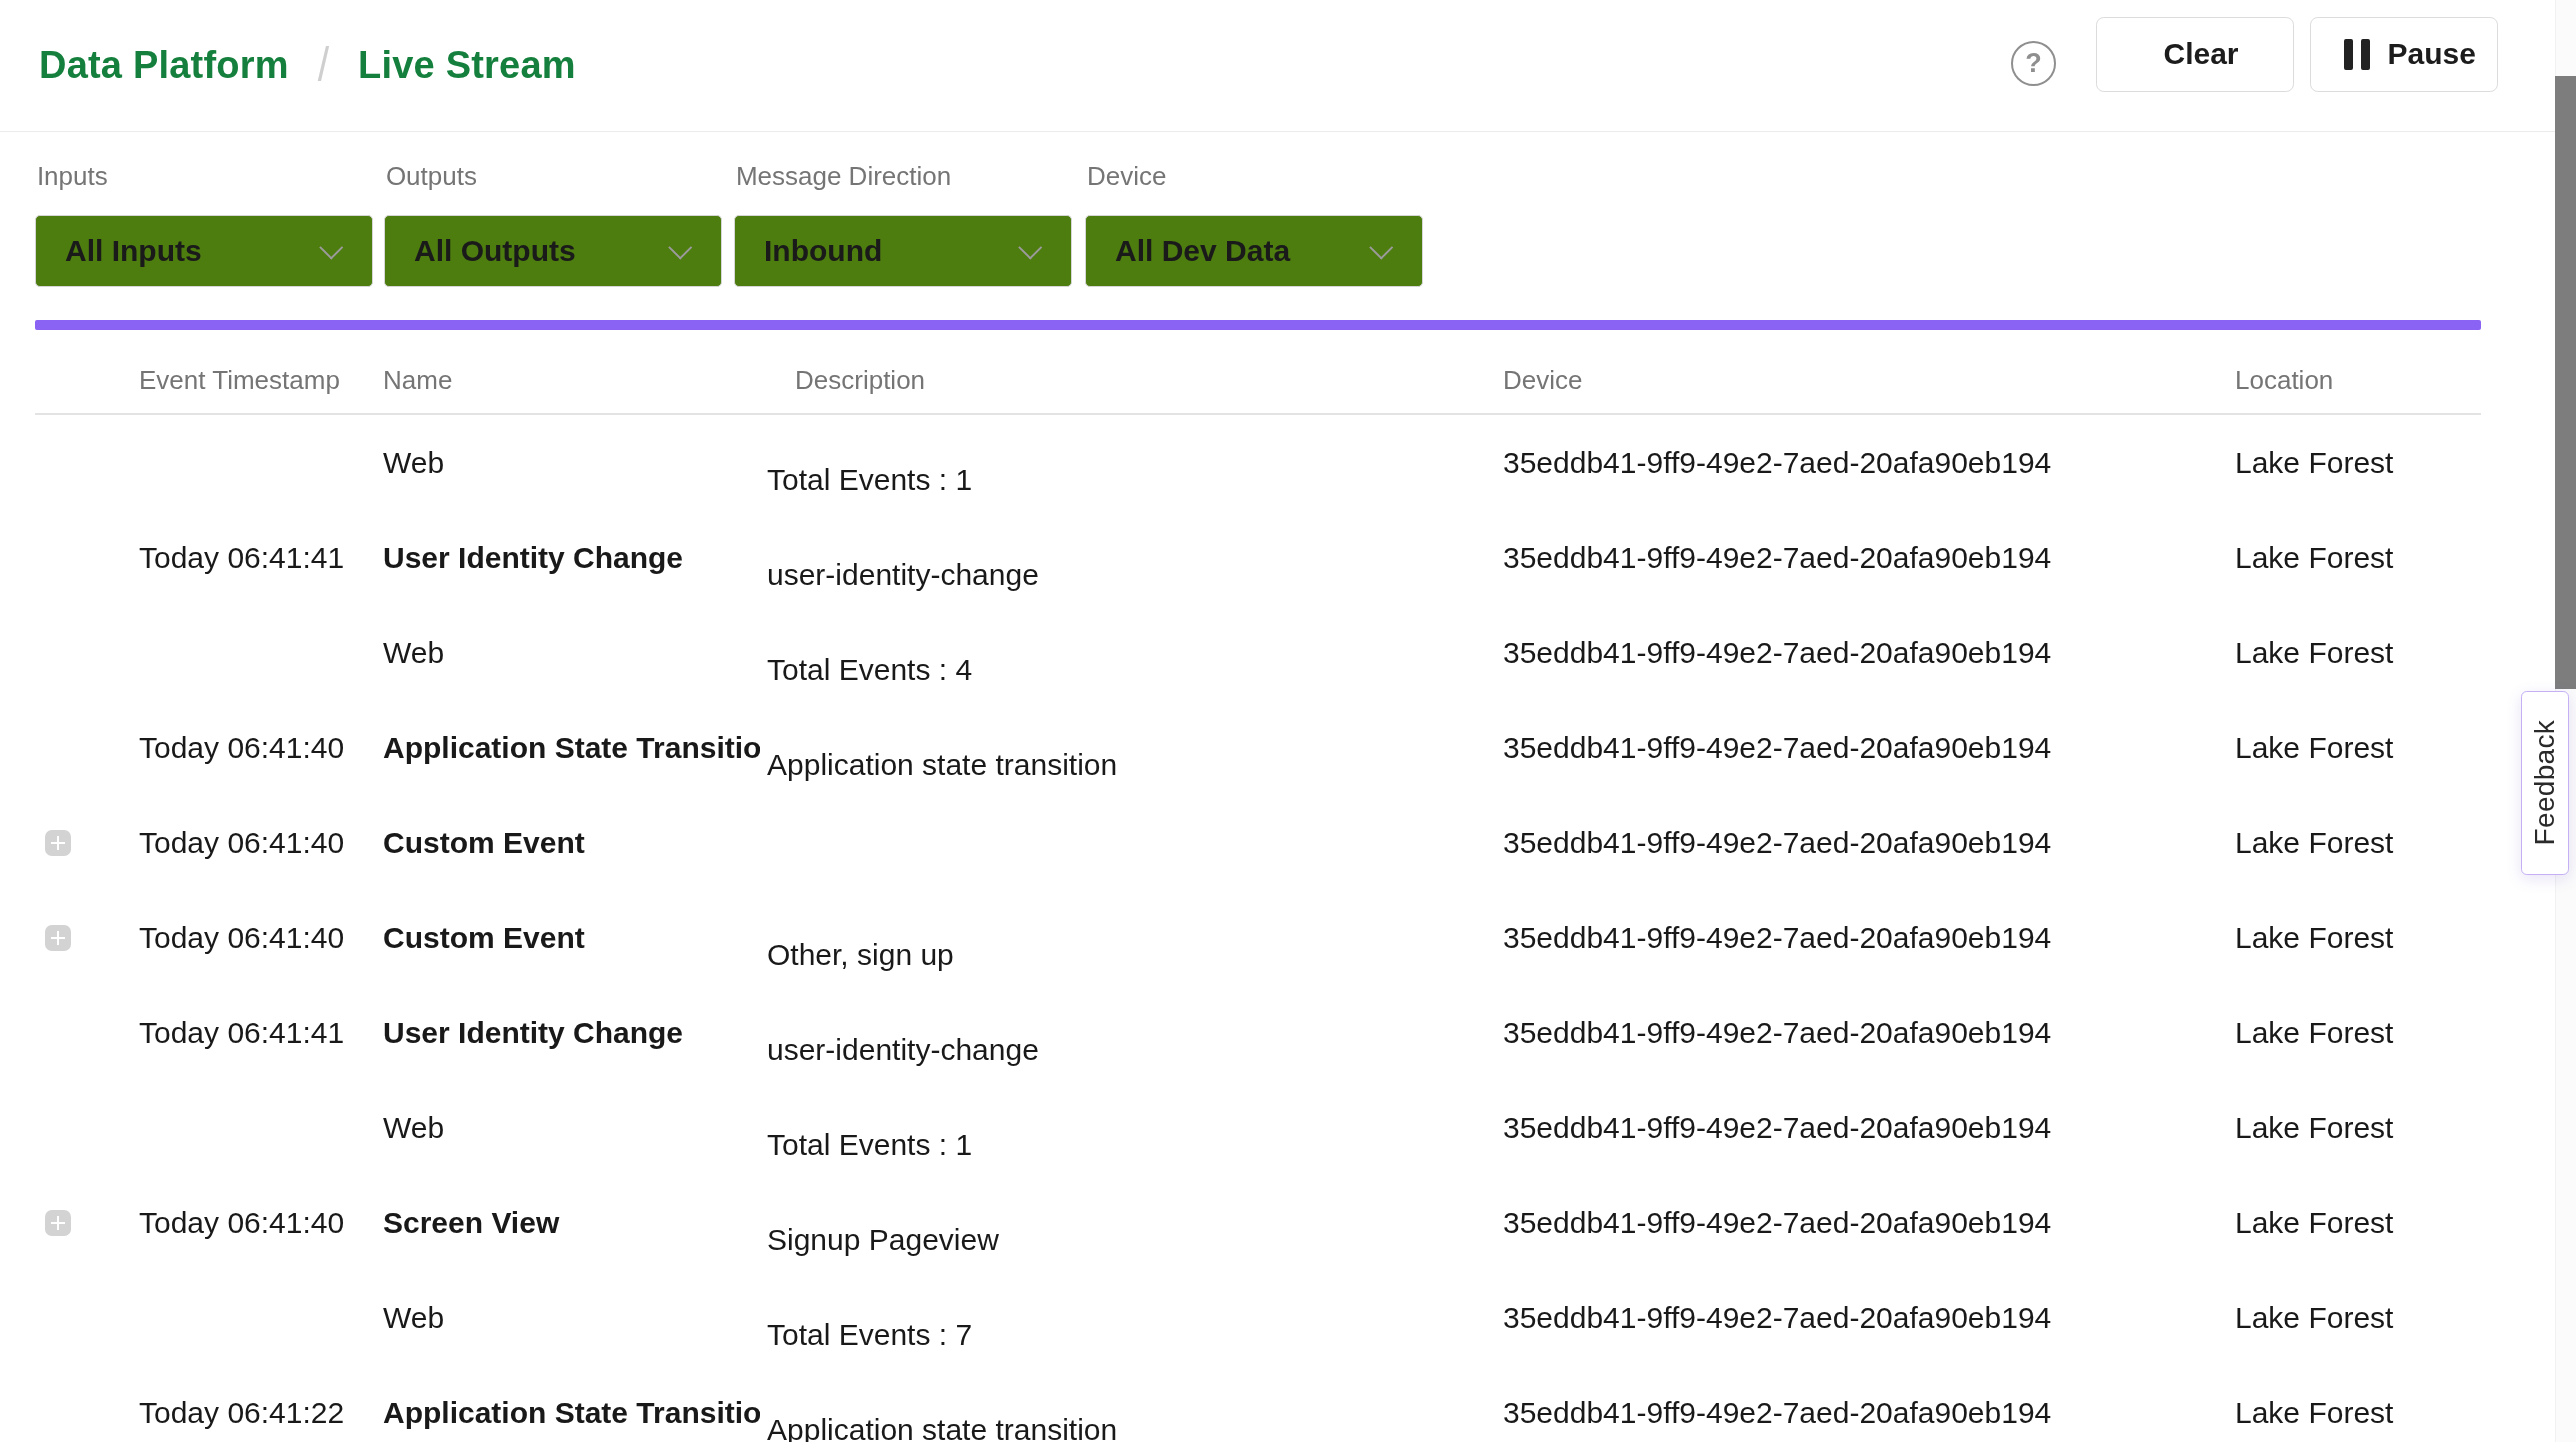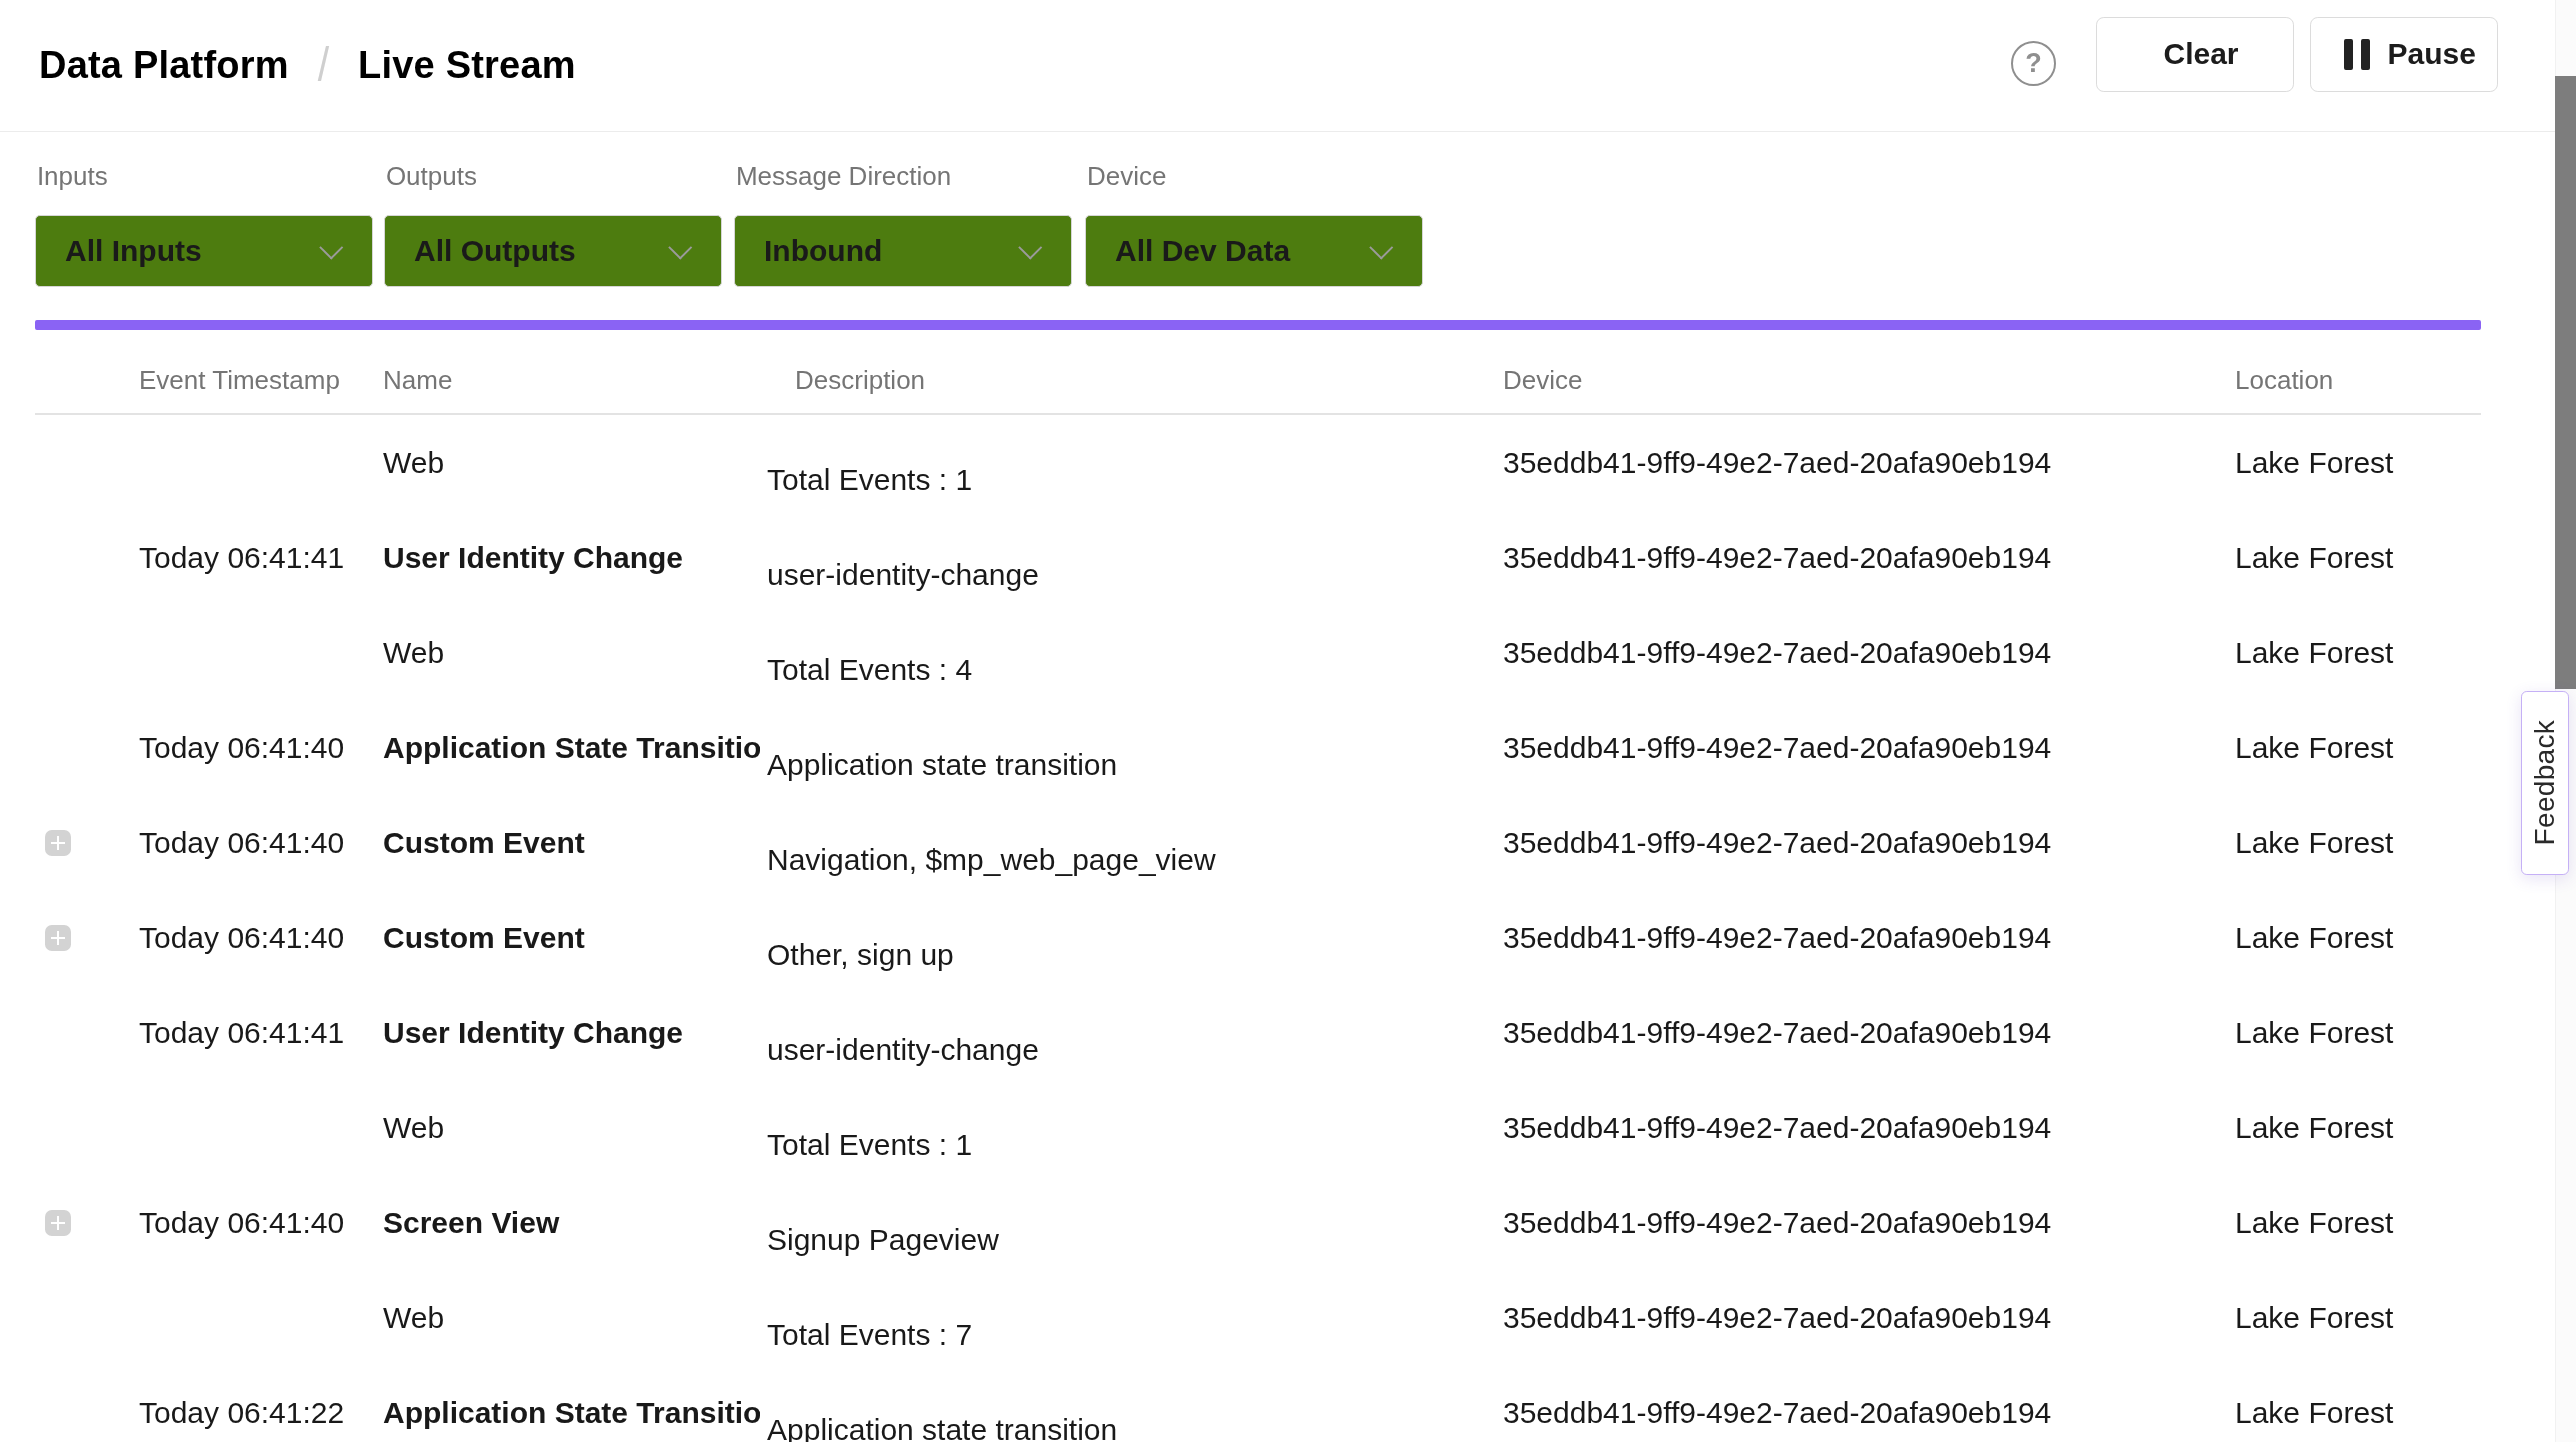--- a/index.html
+++ b/index.html
@@ -10,21 +10,21 @@
     -webkit-font-smoothing:antialiased;
   }
   :root{
     --accent:#8a63f4; --muted:#757575; --line:#e7e7e7; --box-border:#d6d6d6;
   }
 
   
   .top-header{ position:absolute; left:0; top:0; width:2576px; height:132px;
     background:#fff; border-bottom:1.9px solid #ececec; }
   .breadcrumb{ position:absolute; left:39px; top:0; height:130px; display:flex; align-items:center; }
-  .crumb{ font-size:38px; font-weight:600; color:#000000; letter-spacing:0.2px; }
+  .crumb{ font-size:38px; font-weight:600; color:#15803d; letter-spacing:0.2px; }
   .crumb-sep{ font-size:41px; font-weight:300; color:#cfcfcf; margin:0 29px; transform:scaleY(1.15); }
 
   .help-btn{ position:absolute; left:2011px; top:41px; width:45px; height:45px;
     border:2.9px solid #8f8f8f; border-radius:50%; background:#fff;
     display:flex; align-items:center; justify-content:center; cursor:pointer; }
   .help-btn span{ font-size:27px; font-weight:700; color:#8f8f8f; line-height:1; }
 
   .btn{ position:absolute; top:16.5px; height:75px; background:#fff;
     border:1.9px solid #dcdcdc; border-radius:7.8px; display:flex; align-items:center;
     justify-content:center; gap:17.5px; font-size:30px; font-weight:700; color:#1c1c1c; cursor:pointer;padding-left:12px; }
@@ -188,21 +188,20 @@
     <span class="cell c-ts">Today 06:41:40</span>
     <span class="cell c-name bold">Application State Transition</span>
     <span class="cell c-desc">Application state transition</span>
     <span class="cell c-device">35eddb41-9ff9-49e2-7aed-20afa90eb194</span>
     <span class="cell c-loc">Lake Forest</span>
   </div>
     <div class="row">
     <button class="expand-btn"></button>
     <span class="cell c-ts">Today 06:41:40</span>
     <span class="cell c-name bold">Custom Event</span>
-    <span class="cell c-desc">Navigation, $mp_web_page_view</span>
     <span class="cell c-device">35eddb41-9ff9-49e2-7aed-20afa90eb194</span>
     <span class="cell c-loc">Lake Forest</span>
   </div>
     <div class="row">
     <button class="expand-btn"></button>
     <span class="cell c-ts">Today 06:41:40</span>
     <span class="cell c-name bold">Custom Event</span>
     <span class="cell c-desc">Other, sign up</span>
     <span class="cell c-device">35eddb41-9ff9-49e2-7aed-20afa90eb194</span>
     <span class="cell c-loc">Lake Forest</span>

